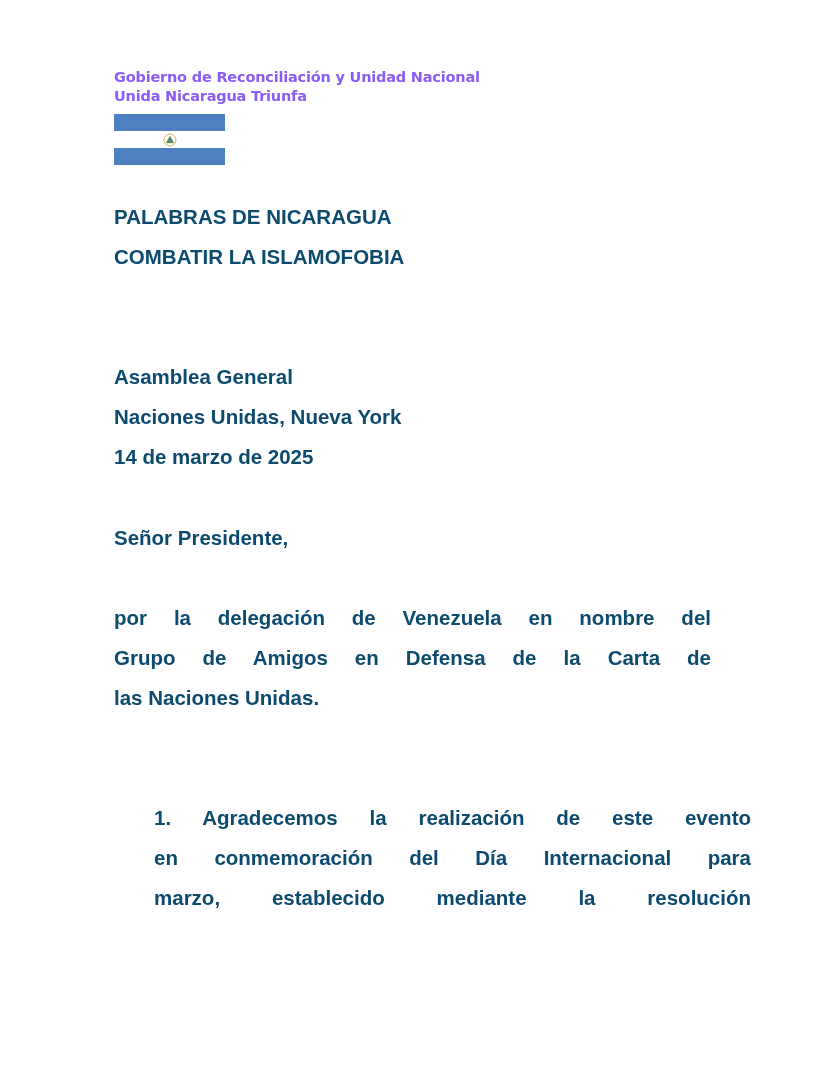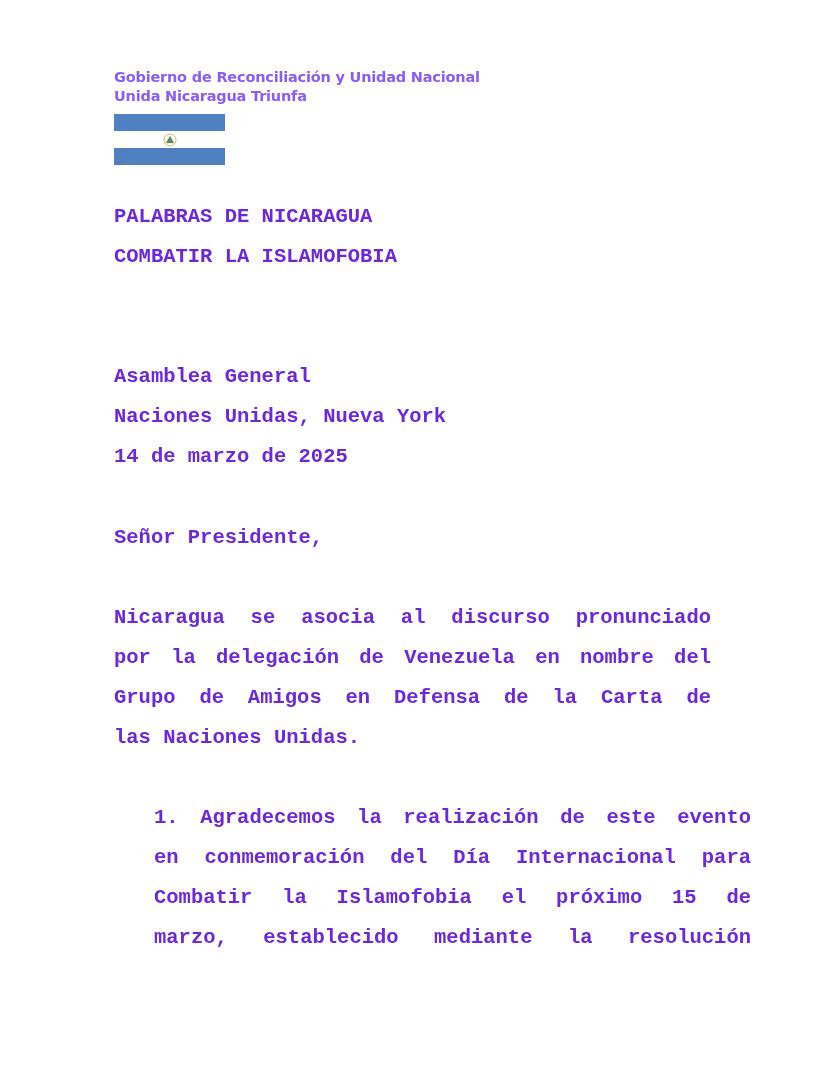--- a/index.html
+++ b/index.html
@@ -49,25 +49,25 @@
       position: relative;
       display: flex;
       align-items: center;
       justify-content: center;
     }
     .emblem {
       width: 14px;
       height: 14px;
     }
     .mono {
-      font-family: Liberation Mono, monospace;
+      font-family: Liberation Sans, sans-serif;
       font-weight: bold;
       font-size: 20.5px;
       line-height: 40px;
-      color: #6d28d9;
+      color: #0c4a6e;
     }
     .title-block {
       position: absolute;
       top: 197px;
       left: 0;
       width: 597px;
     }
     .event-block {
       position: absolute;
       top: 357px;
@@ -130,26 +130,24 @@
     <span class="line-plain">Asamblea General</span>
     <span class="line-plain">Naciones Unidas, Nueva York</span>
     <span class="line-plain">14 de marzo de 2025</span>
   </div>
 
   <div class="salutation mono">
     <span class="line-plain">Señor Presidente,</span>
   </div>
 
   <div class="para para-1 mono">
-    <span class="line">Nicaragua se asocia al discurso pronunciado</span>
     <span class="line">por la delegación de Venezuela en nombre del</span>
     <span class="line">Grupo de Amigos en Defensa de la Carta de</span>
     <span class="line last">las Naciones Unidas.</span>
   </div>
 
   <div class="para para-2 mono">
     <span class="line">1. Agradecemos la realización de este evento</span>
     <span class="line">en conmemoración del Día Internacional para</span>
-    <span class="line">Combatir la Islamofobia el próximo 15 de</span>
     <span class="line">marzo, establecido mediante la resolución</span>
   </div>
 
 </div>
 
 </body></html>

